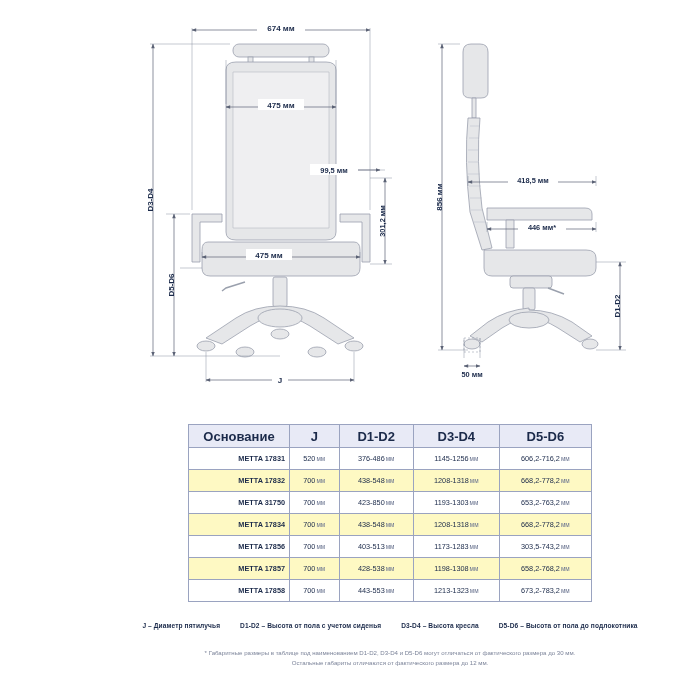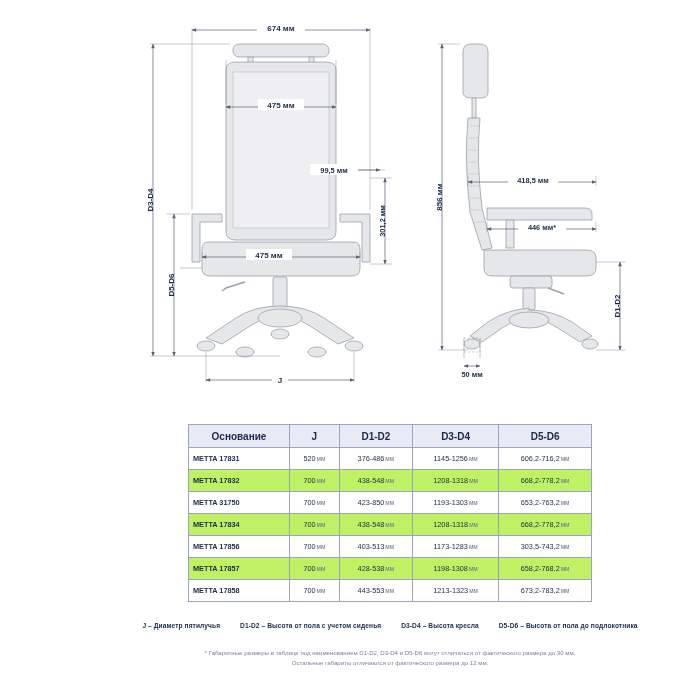--- a/index.html
+++ b/index.html
@@ -44,43 +44,43 @@
   table.spec {
     border-collapse: collapse;
     width: 404px;
     font-size: 7.3px;
   }
   table.spec th {
     background: #e8eaf6;
     border: 1px solid #9aa3c0;
     color: #1b2a4a;
     font-weight: bold;
-    font-size: 10px;
+    font-size: 13px;
     height: 22px;
     padding: 0 4px;
     text-align: center;
   }
   table.spec th.first-col {
     text-align: center;
     width: 92px;
   }
   table.spec td {
     border: 1px solid #9aa3c0;
     height: 21px;
     padding: 0 4px;
     text-align: center;
     font-size: 7.3px;
     color: #1b2a4a;
     background: #ffffff;
   }
   table.spec tr.alt td {
-    background: #bef264;
+    background: #fef9c3;
   }
   table.spec td.name {
-    text-align: left;
+    text-align: right;
     font-weight: bold;
     font-size: 7.3px;
   }
   table.spec td .unit {
     color: #6a7490;
     font-size: 6.4px;
     margin-left: 1px;
   }
 
   

